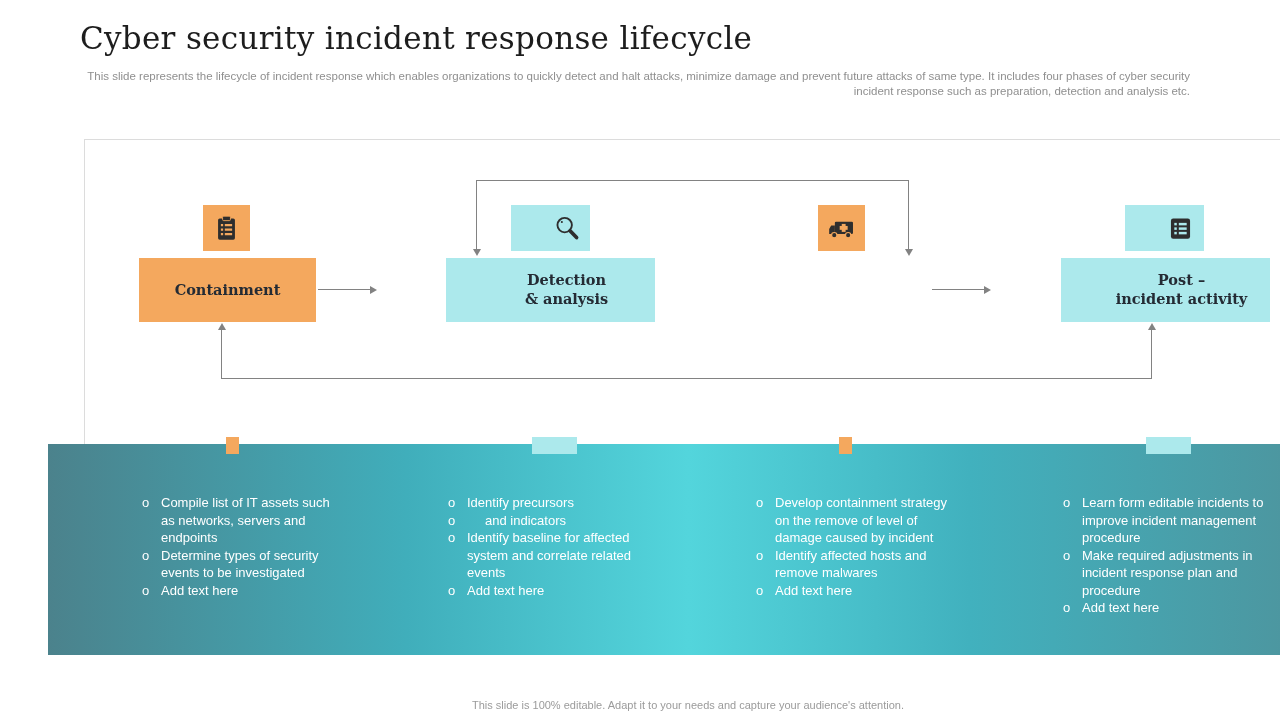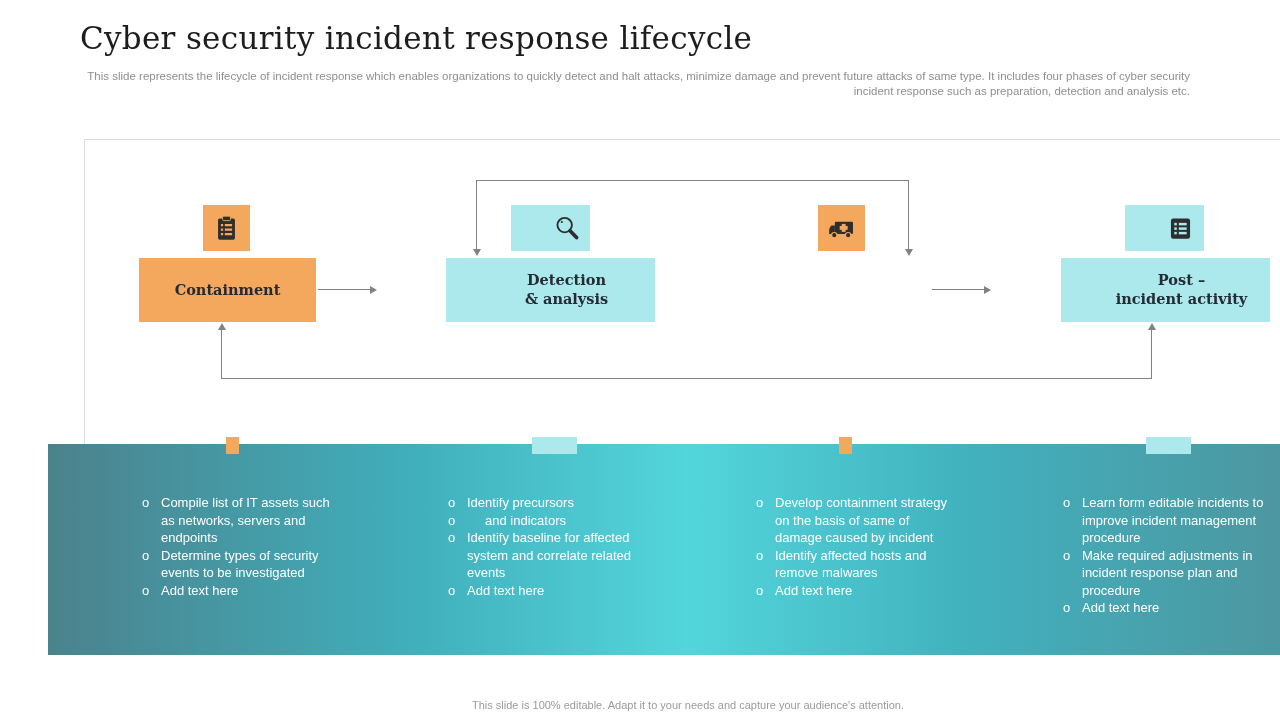--- a/index.html
+++ b/index.html
@@ -187,21 +187,21 @@
     </div>
     <div class="bullet">
       <span class="bm">o</span>
       <span class="bt">Add text here</span>
     </div>
   </div>
 
   <div class="col" id="col3">
     <div class="bullet">
       <span class="bm">o</span>
-      <span class="bt">Develop containment strategy on the basis of same of damage caused by incident</span>
+      <span class="bt">Develop containment strategy on the remove of level of damage caused by incident</span>
     </div>
     <div class="bullet">
       <span class="bm">o</span>
       <span class="bt">Identify affected hosts and remove malwares</span>
     </div>
     <div class="bullet">
       <span class="bm">o</span>
       <span class="bt">Add text here</span>
     </div>
   </div>

